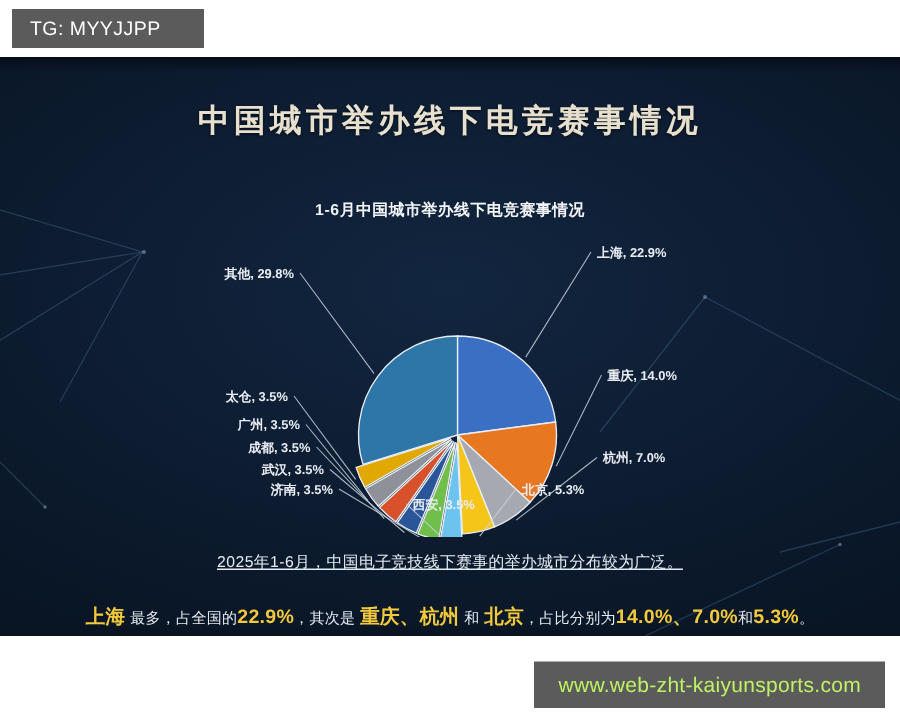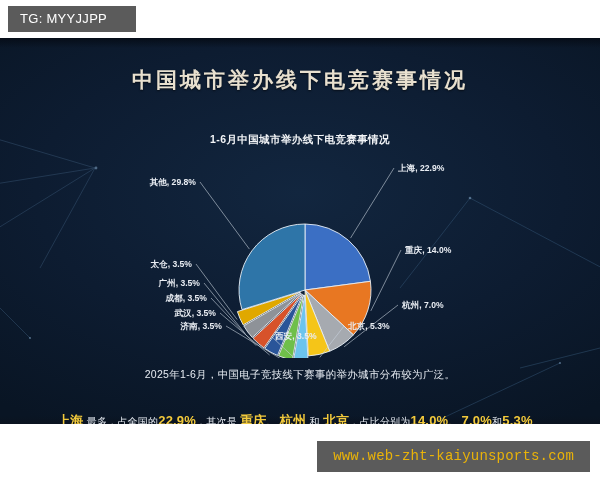--- a/index.html
+++ b/index.html
@@ -59,33 +59,33 @@
     font-size: 8.6px; font-weight: 700; fill: #e9edf3;
     font-family: "Liberation Sans", "DejaVu Sans", sans-serif;
   }
   .leader { stroke: #c9d3de; stroke-width: .7; fill: none; opacity: .85; }
 
   
   .statement {
     position: absolute; left: 0; top: 330px; width: 600px; text-align: center;
   }
   .line1 {
-    color: #e6ebf2; font-size: 10.5px; letter-spacing: .3px; margin-bottom: 30px;
+    color: #e6ebf2; font-size: 10.5px; letter-spacing: .3px; margin-bottom: 20px; text-decoration: underline;
   }
   .line2 { font-size: 11px; letter-spacing: .2px; color: #e6ebf2; white-space: nowrap; text-align: center; }
   .line2 .hl { color: #f2c93b; font-weight: 700; font-size: 13px; }
   .line2 .num { color: #f2c93b; font-weight: 700; font-size: 13px; }
   .line2 .sm { font-size: 10px; }
 
   
   .watermark {
     position: absolute; right: 10px; bottom: 8px;
-    background: #5b5b5b; color: #eab308;
+    background: #5b5b5b; color: #bef264;
     font-size: 14px; letter-spacing: .2px;
-    padding: 7px 16px 8px 16px; white-space: nowrap; font-family: Liberation Mono, monospace;
+    padding: 7px 16px 8px 16px; white-space: nowrap;
   }
 </style>
 </head>
 <body>
 
 <div id="root">
 
   <div class="tg-badge">TG: MYYJJPP</div>
 
   <div class="poster">

